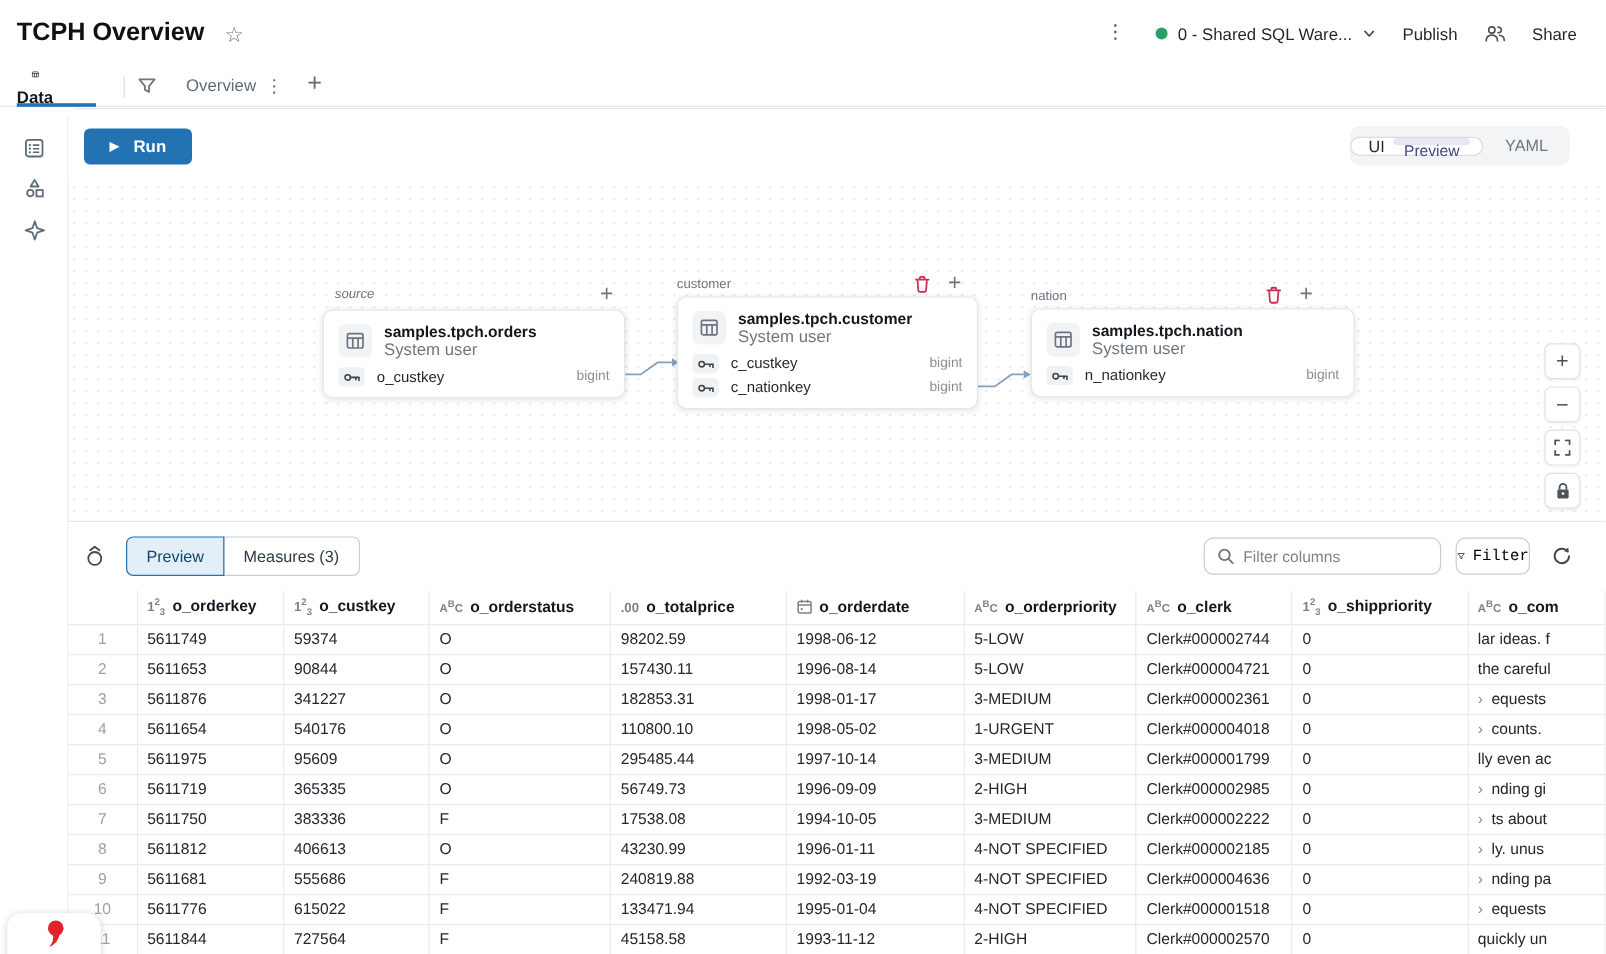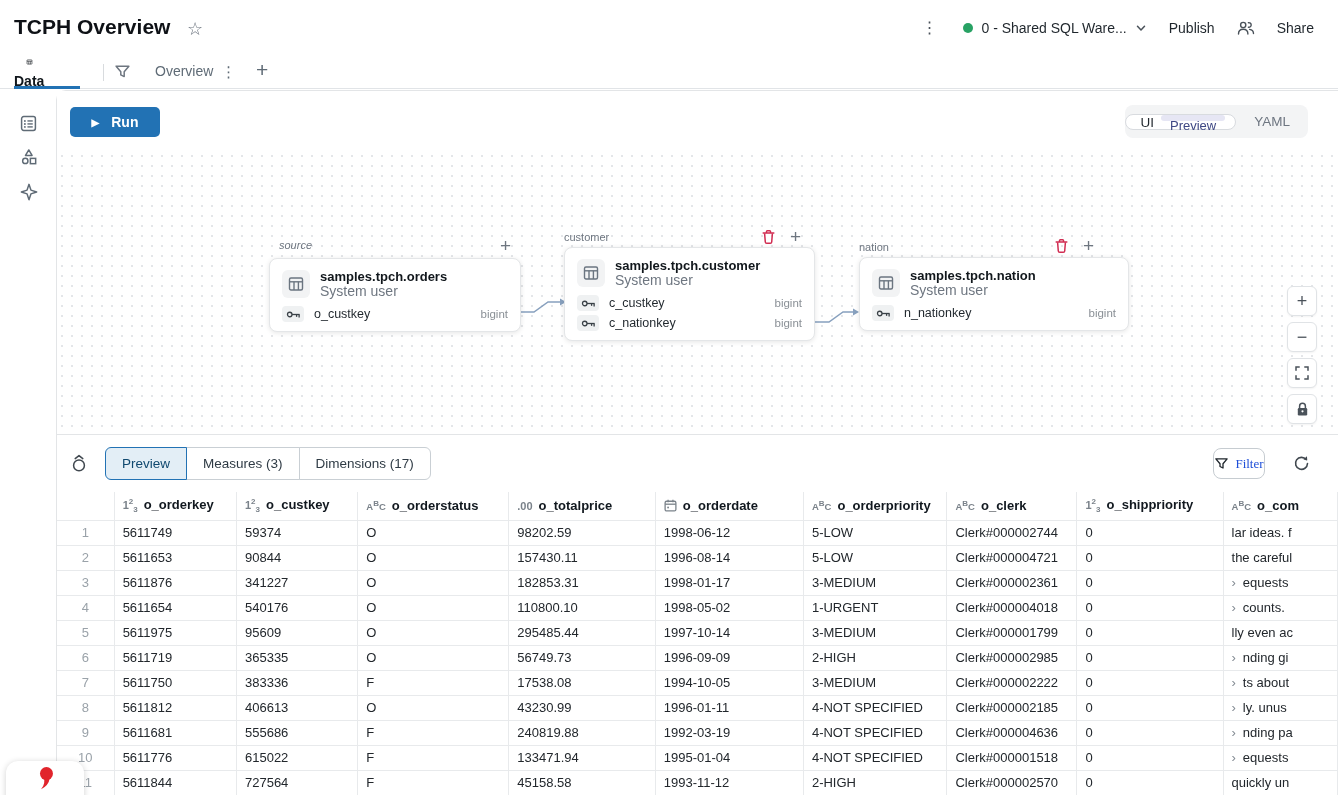--- a/index.html
+++ b/index.html
@@ -80,23 +80,23 @@
   .seg { position:absolute; left:48px; top:12px; display:flex; }
   .seg-btn { height:33px; background:#fff; border:1px solid #C9CFD4; font-family:inherit; font-size:13.5px;
     color:#2F3B45; padding:0 16px; margin-left:-1px; cursor:pointer; }
   .seg-btn:first-child { border-radius:6px 0 0 6px; margin-left:0; }
   .seg-btn:last-child { border-radius:0 6px 6px 0; }
   .seg-btn.active { background:#E3EEF6; border:1px solid #2272B4; color:#0F486F; z-index:1; border-radius:6px 0 0 6px; position:relative; }
   .filter-input { position:absolute; left:946px; top:13px; width:198px; height:31px; border:1px solid #C6CCD1;
     border-radius:8px; display:flex; align-items:center; padding:0 10px; gap:7px; background:#fff; }
   .filter-input input { border:none; outline:none; flex:1; font-size:13px; font-family:inherit; color:#22272C; width:120px; }
   .filter-input input::placeholder { color:#7C858D; }
-  .filter-btn { position:absolute; left:1156px; top:13px; height:31px; width:52px; background:#fff;
+  .filter-btn { position:absolute; left:1156px; top:13px; height:31px; width:62px; background:#fff;
     border:1px solid #C6CCD1; border-radius:8px; display:flex; align-items:center; justify-content:center;
-    gap:6px; font-size:13px; color:#1d4ed8; cursor:pointer; font-family:Liberation Serif, serif; }
+    gap:6px; font-size:13px; color:#000000; cursor:pointer; font-family:Liberation Mono, monospace; }
   .refresh { position:absolute; left:1236px; top:20px; cursor:pointer; }
 
   .tblwrap { position:absolute; left:0; right:0; top:57px; bottom:0; overflow:hidden; }
   table.grid { border-collapse:collapse; table-layout:fixed; }
   table.grid th, table.grid td { border-right:1px solid #E8EAEC; border-bottom:1px solid #E8EAEC;
     height:25px; padding:0 8px; font-size:13px; white-space:nowrap; overflow:hidden; }
   table.grid th { height:28px; font-weight:bold; color:#11181F; text-align:left; }
   td.rown { color:#9AA2A9; font-size:12px; text-align:center; padding:0 4px; }
   th.corner { border-bottom:1px solid #E8EAEC; }
   .al-r { text-align:left; }
@@ -363,21 +363,27 @@
     <div class="res-head">
       <div class="res-eye">
         <svg width="18" height="19" viewBox="0 0 18 19">
           <polyline points="5.2,4.6 9,1.6 12.8,4.6" fill="none" stroke="#40484F" stroke-width="1.5" stroke-linecap="round" stroke-linejoin="round"></polyline>
           <circle cx="9" cy="11.4" r="5.4" fill="none" stroke="#40484F" stroke-width="1.5"></circle>
         </svg>
       </div>
       <div class="seg">
         <button class="seg-btn active">Preview</button>
         <button class="seg-btn">Measures (3)</button>
-        <button class="seg-btn">Dimensions (17)</button>
+      </div>
+      <div class="filter-input">
+        <svg width="15" height="15" viewBox="0 0 15 15">
+          <circle cx="6.4" cy="6.4" r="4.4" fill="none" stroke="#6B737B" stroke-width="1.5"></circle>
+          <line x1="9.8" y1="9.8" x2="13.3" y2="13.3" stroke="#6B737B" stroke-width="1.5" stroke-linecap="round"></line>
+        </svg>
+        <input type="text" placeholder="Filter columns" style="">
       </div>
       <button class="filter-btn">
         <svg width="15" height="15" viewBox="0 0 16 16">
             <path d="M2 3 H14 L9.6 8.3 V12.8 L6.4 11.2 V8.3 Z" fill="none" stroke="#1F262C" stroke-width="1.4" stroke-linejoin="round"></path>
           </svg>
         <span>Filter</span>
       </button>
       <div class="refresh">
         <svg width="17" height="17" viewBox="0 0 17 17">
           <path d="M13.2 4.6 A6 6 0 1 0 14.5 8.5" fill="none" stroke="#40484F" stroke-width="1.6" stroke-linecap="round"></path>

